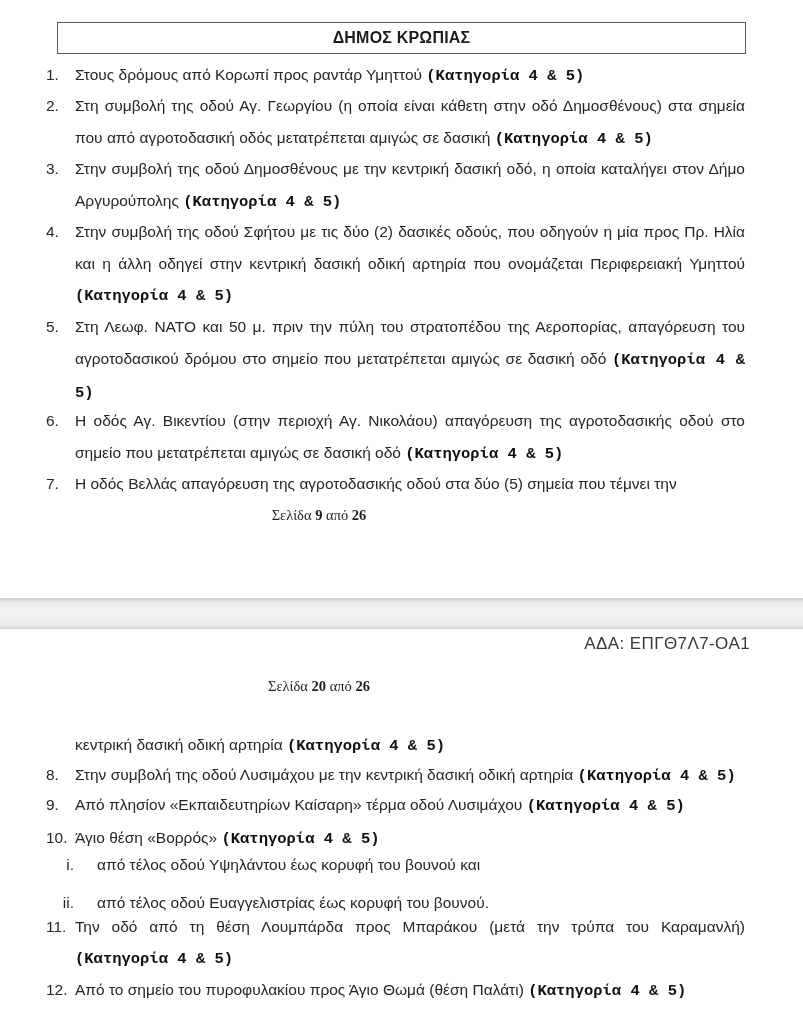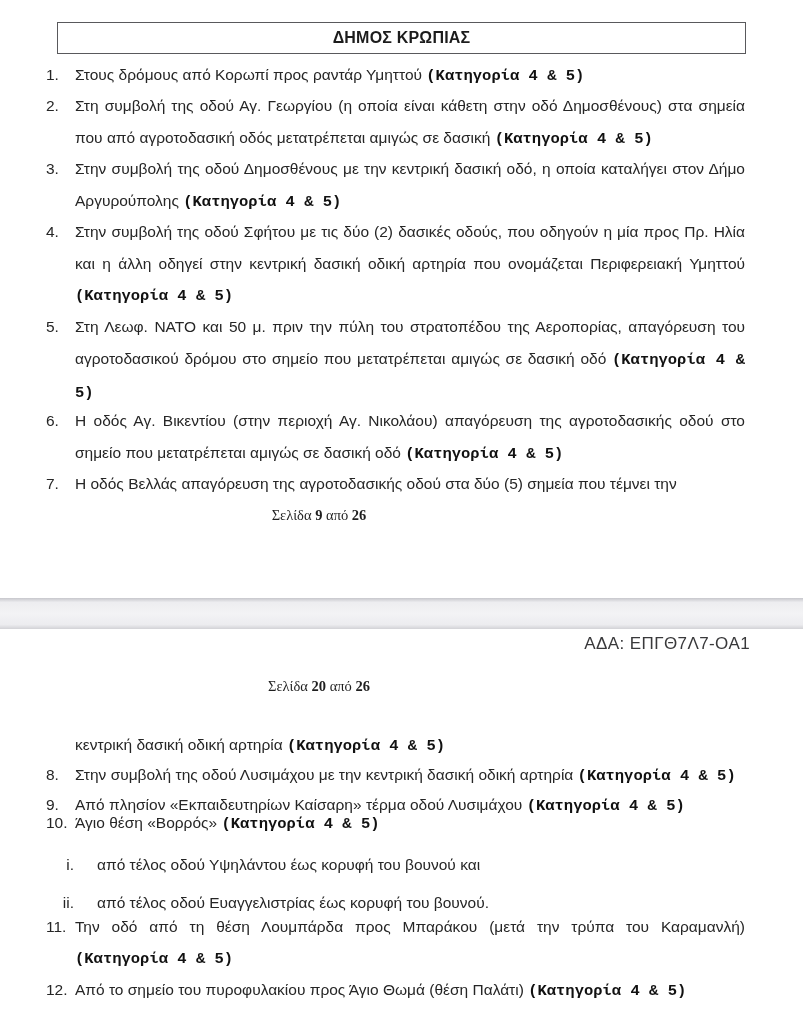--- a/index.html
+++ b/index.html
@@ -118,21 +118,21 @@
     <div class="row" style="top:130px">
       <span class="num">8.</span>
       <p class="txt"><span>Στην συμβολή της οδού Λυσιμάχου με την κεντρική δασική οδική αρτηρία </span><b class="cat">(Κατηγορία 4 &amp; 5)</b></p>
     </div>
 
     <div class="row" style="top:160px">
       <span class="num">9.</span>
       <p class="txt"><span>Από πλησίον «Εκπαιδευτηρίων Καίσαρη» τέρμα οδού Λυσιμάχου </span><b class="cat">(Κατηγορία 4 &amp; 5)</b></p>
     </div>
 
-    <div class="row" style="top:178px">
+    <div class="row" style="top:193px">
       <span class="num">10.</span>
       <p class="txt"><span>Άγιο θέση «Βορρός»  </span><b class="cat">(Κατηγορία 4 &amp; 5)</b></p>
     </div>
 
     <div class="row sub" style="top:220px">
       <span class="num">i.</span>
       <p class="txt"><span>από τέλος οδού Υψηλάντου έως κορυφή του βουνού και</span></p>
     </div>
 
     <div class="row sub" style="top:258px">

